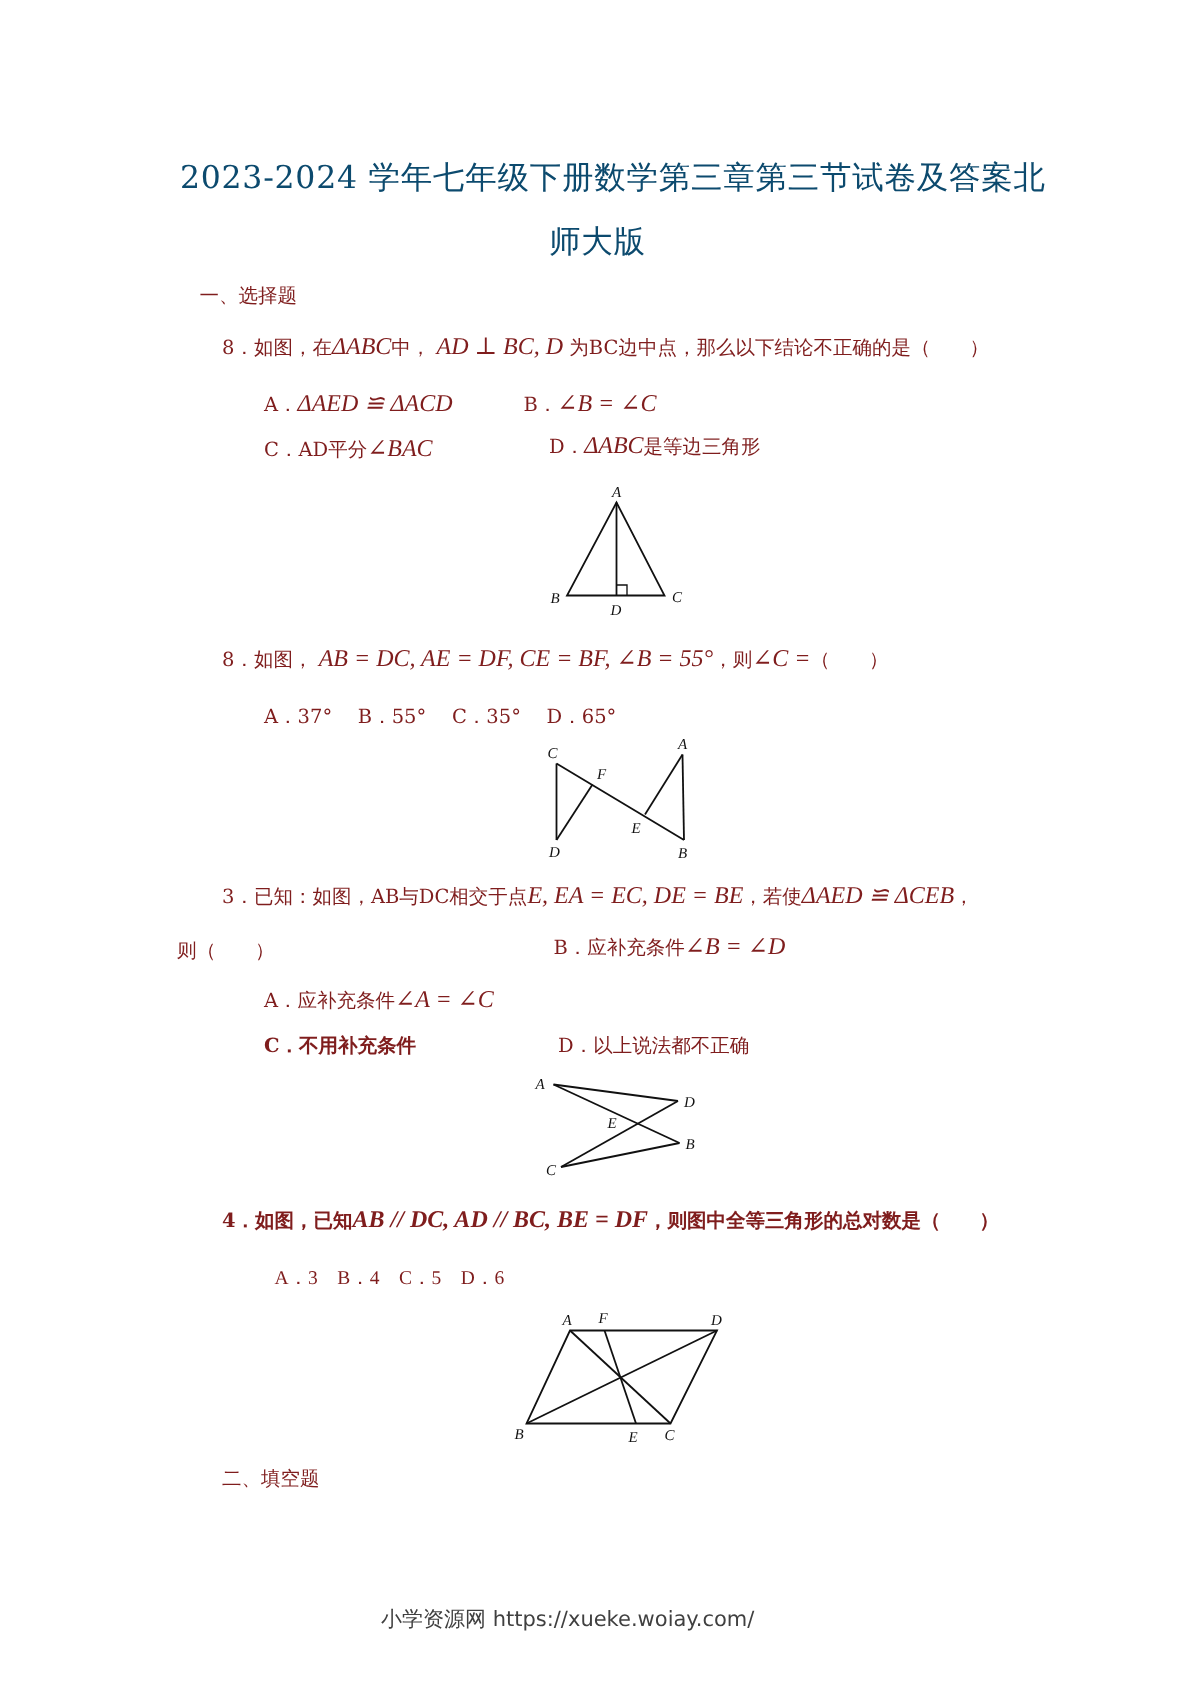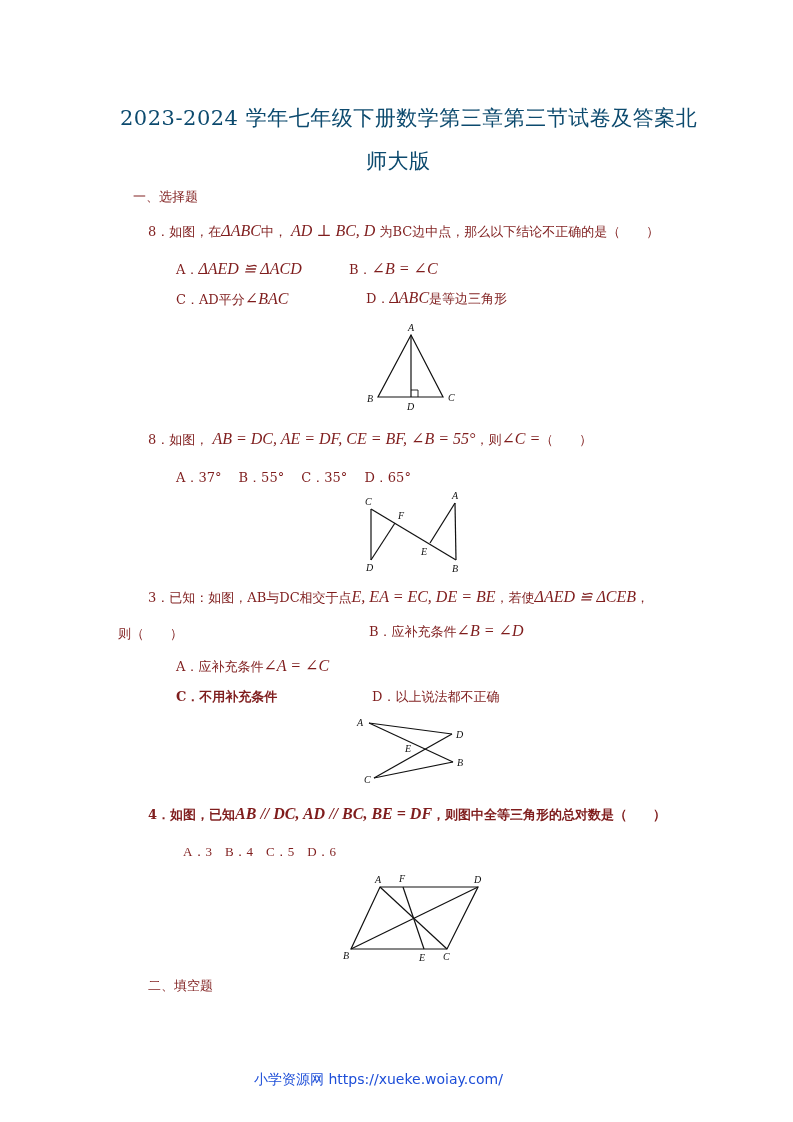--- a/index.html
+++ b/index.html
@@ -2,21 +2,21 @@
 <html><head>
 <meta charset="utf-8">
 <style>
   html, body { margin: 0; padding: 0; background: #ffffff; }
   body { width: 793px; height: 1122px; position: relative; overflow: hidden; color: #1a1a1a;
          font-family: "DejaVu Serif", "Liberation Serif", serif; }
   .abs { position: absolute; white-space: nowrap; }
   .title { font-size: 21px; letter-spacing: 0.5px; color: #0c4a6e; }
   .t { font-size: 13px; color: #7f1d1d; }
   .m { font-family: "Liberation Serif", "DejaVu Serif", serif; font-style: italic; font-size: 16px; }
-  .footer { font-family: "DejaVu Sans", "Liberation Sans", sans-serif; font-size: 14px; color: #1d4ed8; }
+  .footer { font-family: "DejaVu Sans", "Liberation Sans", sans-serif; font-size: 14px; color: #404040; }
   svg.fig { position: absolute; overflow: visible; }
   svg.fig line, svg.fig polyline, svg.fig polygon { stroke: #111; stroke-width: 1.2; fill: none; }
   svg.fig text { font-family: "Liberation Serif", "DejaVu Serif", serif; font-style: italic; font-size: 10px; fill: #111; }
 </style>
 </head>
 <body>
 
 <div class="abs title" style="left:120px; top:104px;">2023-2024 学年七年级下册数学第三章第三节试卷及答案北</div>
 <div class="abs title" style="left:366px; top:147px;">师大版</div>
 

